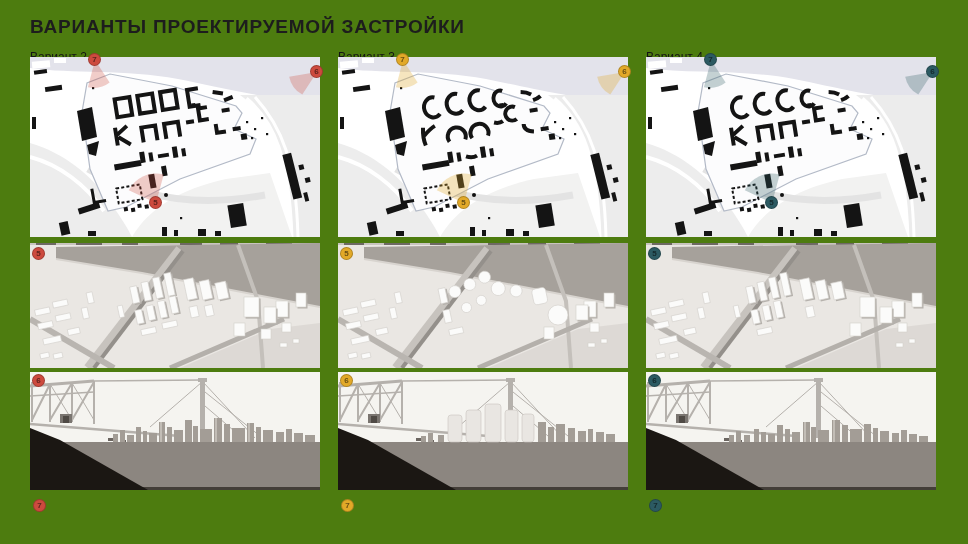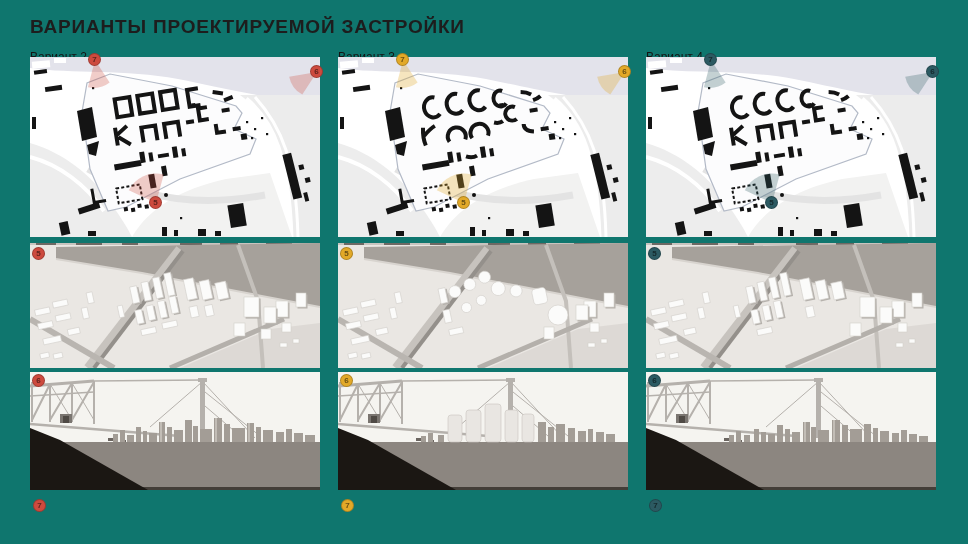--- a/index.html
+++ b/index.html
@@ -1,16 +1,16 @@
 <!DOCTYPE html>
 <html><head>
 <meta charset="utf-8">
 <style>
   html,body{margin:0;padding:0;background:#fff;}
-  .page{position:relative;width:968px;height:544px;background:#0f766e;overflow:hidden;
+  .page{position:relative;width:968px;height:544px;background:#4d7c0f;overflow:hidden;
         font-family:"Liberation Sans",sans-serif;}
   .title{position:absolute;left:30px;top:16px;font-size:19px;font-weight:bold;
          letter-spacing:.8px;color:#1d1d1d;white-space:nowrap;}
   .column{position:absolute;top:0;width:290px;height:544px;}
   .variant-label{position:absolute;left:0;top:50px;font-size:12px;color:#141414;}
   .panel{position:absolute;left:0;width:290px;}
   .panel svg{display:block;width:100%;height:100%;}
   .map-panel{top:57px;height:180px;}
   .axon-panel{top:243px;height:125px;}
   .sky-panel{top:372px;height:118px;}

